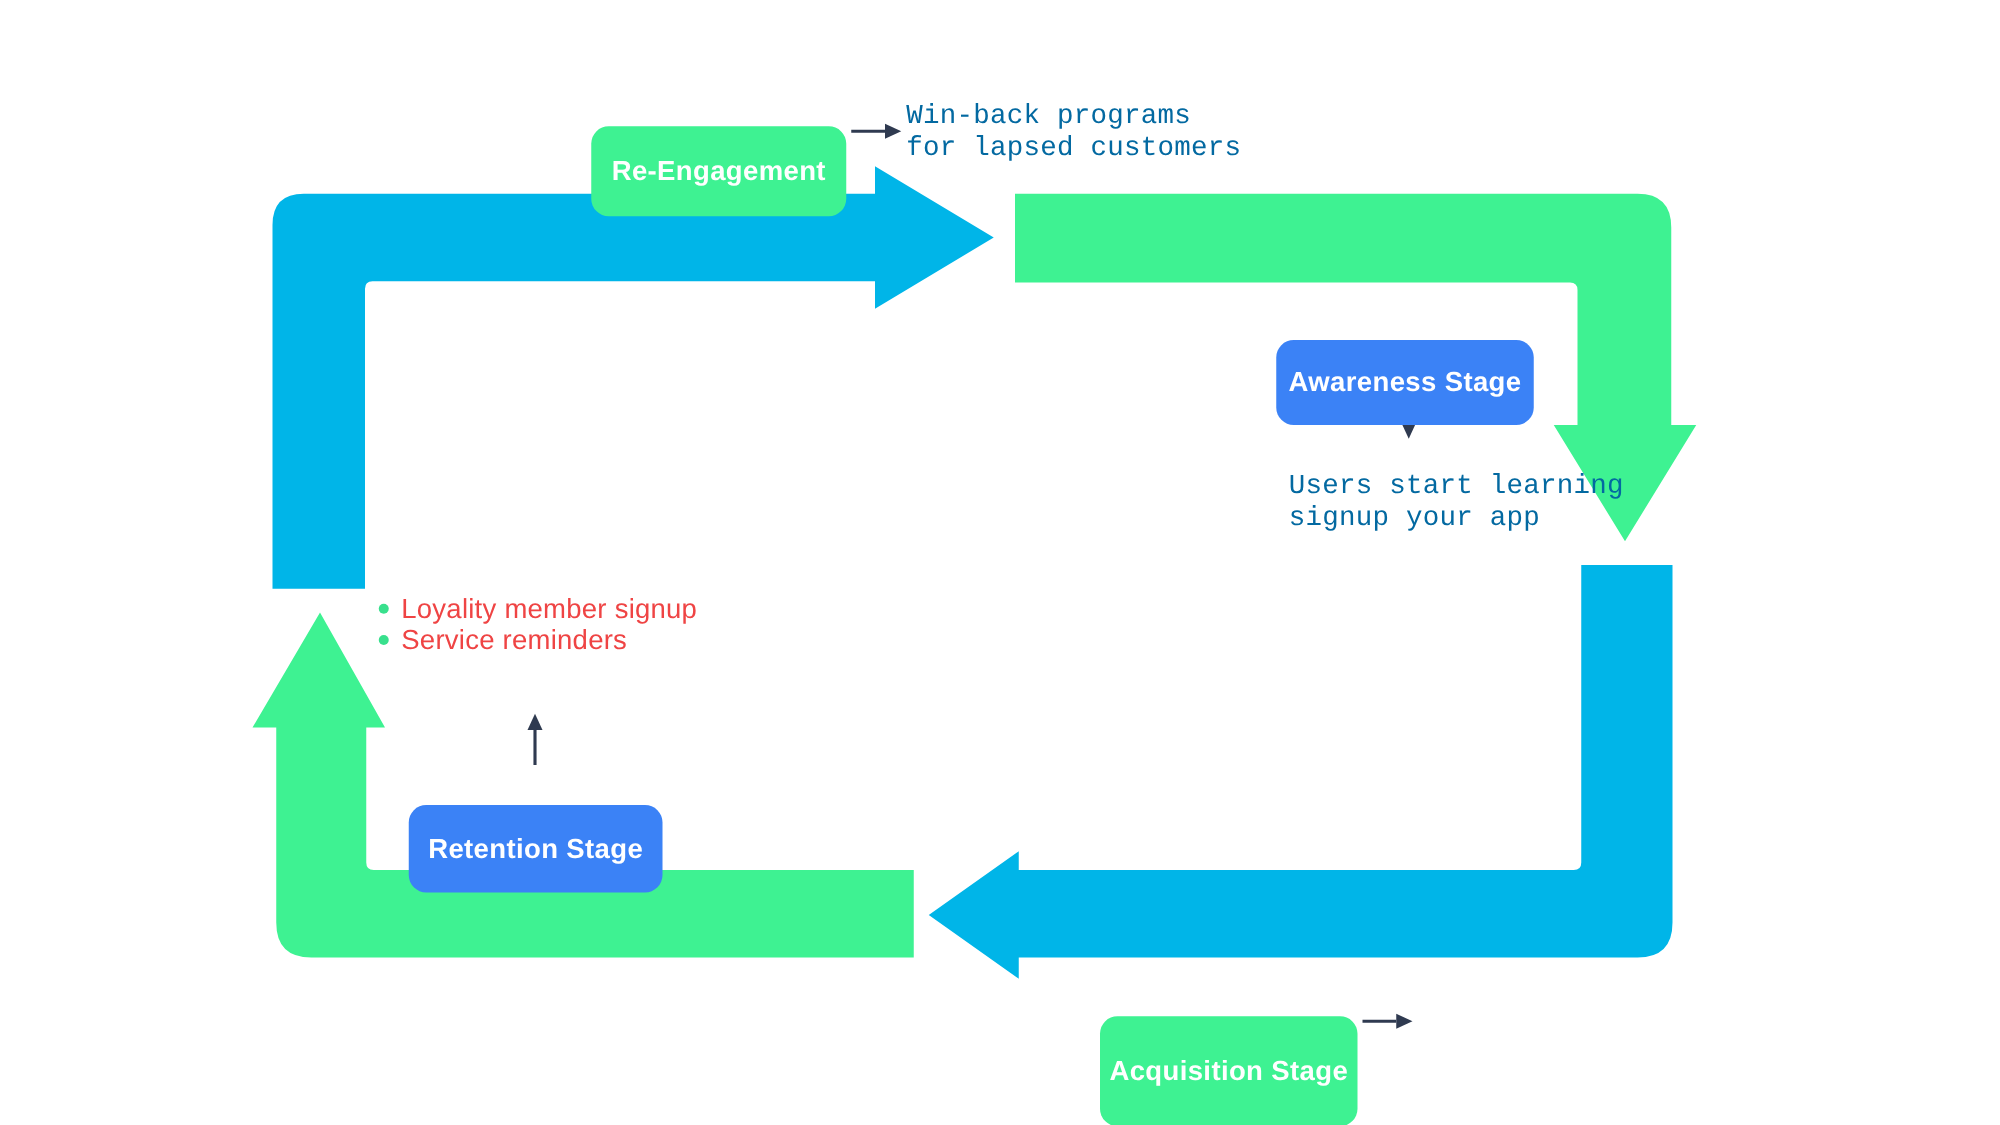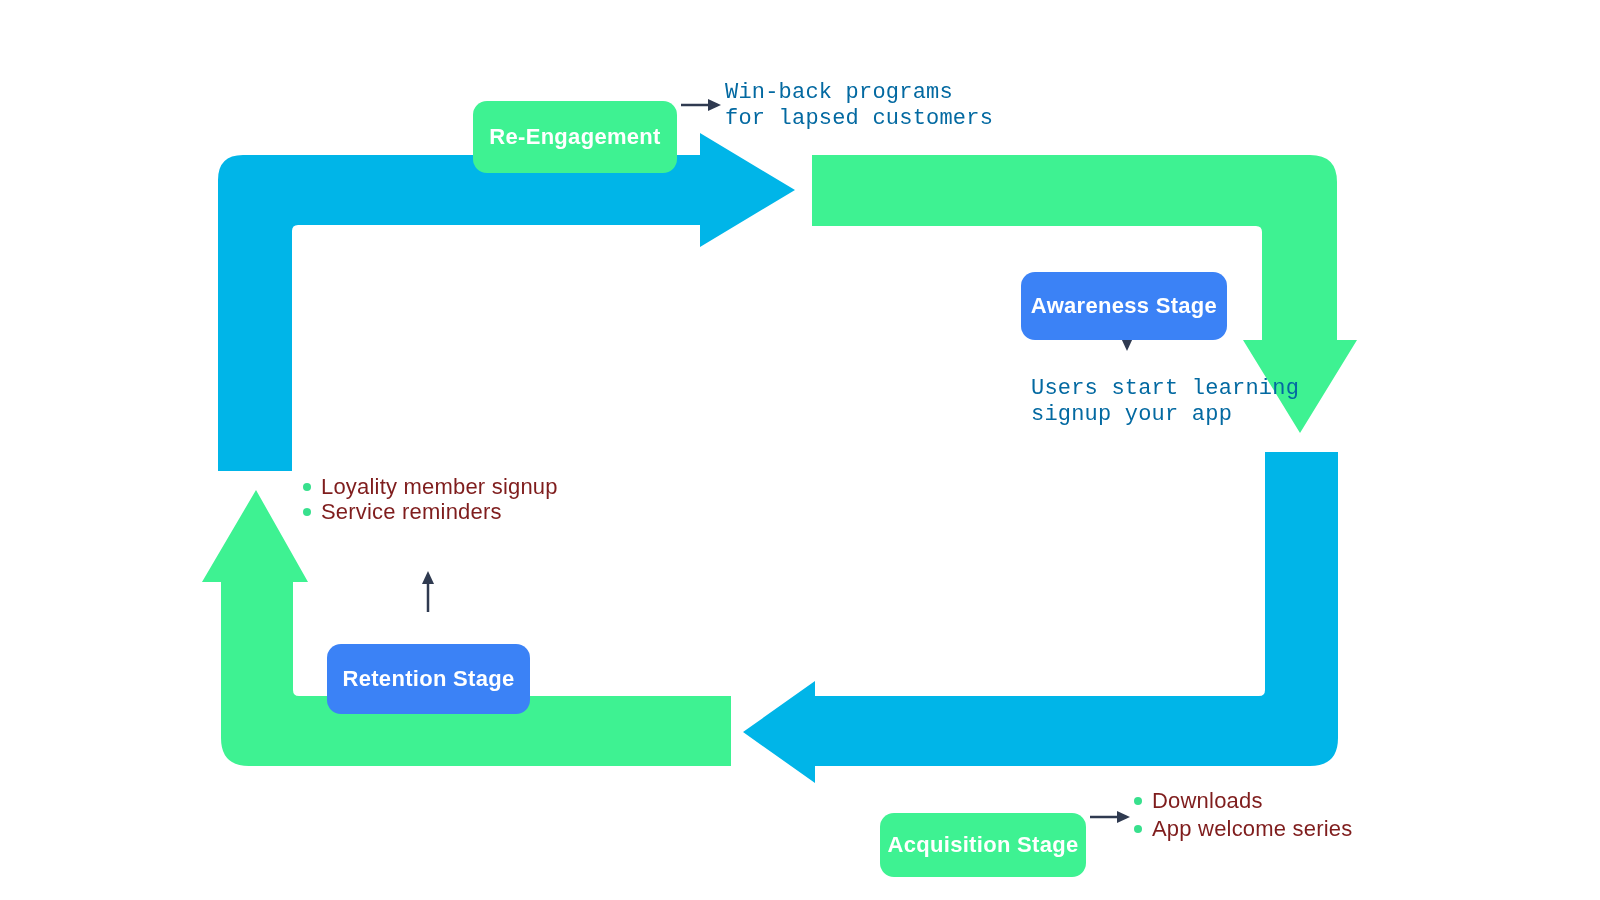--- a/index.html
+++ b/index.html
@@ -12,28 +12,28 @@
   .connector-head { fill:#2f3a50; stroke:none; }
 
   .stage { position:absolute; display:flex; align-items:center; justify-content:center;
            color:#ffffff; font-weight:bold; font-size:22px; letter-spacing:0.3px;
            border-radius:14px; text-align:center;margin-top:32px; }
   .stage-green { background:#3ef292; }
   .stage-blue  { background:#3b82f6; }
   #stage-re-engagement { left:473px; top:69px;  width:204px; height:72px; }
   #stage-awareness     { left:1021px; top:240px; width:206px; height:68px; }
   #stage-retention     { left:327px; top:612px; width:203px; height:70px; }
-  #stage-acquisition   { left:880px; top:781px; width:206px; height:64px; }
+  #stage-acquisition   { left:880px; top:781px; width:206px; height:88px; }
 
   .note { position:absolute; font-size:22px; color:#0369a1; line-height:26px;
           letter-spacing:0.2px; white-space:nowrap;font-family:Liberation Mono, monospace; }
   #note-winback { left:725px; top:80px; }
   #note-users   { left:1031px; top:376px; }
 
-  .bullets { position:absolute; font-size:22px; color:#7f1d1d; letter-spacing:0.2px; }
+  .bullets { position:absolute; font-size:22px; color:#ef4444; letter-spacing:0.2px; }
   #bullets-retention   { left:303px; top:474px; }
   #bullets-retention .bullet-row { line-height:25px; }
   #bullets-acquisition { left:1134px; top:787px; }
   #bullets-acquisition .bullet-row { line-height:28px; }
   .bullet-row { display:flex; align-items:center; white-space:nowrap; }
   .bullet-dot { width:8px; height:8px; border-radius:50%; background:#38e08d;
                 margin-right:10px; flex:0 0 auto; }
 </style>
 </head>
 <body>
@@ -87,24 +87,14 @@
     <div class="bullet-row">
       <span class="bullet-dot"></span>
       <span>Loyality member signup</span>
     </div>
     <div class="bullet-row">
       <span class="bullet-dot"></span>
       <span>Service reminders</span>
     </div>
   </div>
 
-  <div id="bullets-acquisition" class="bullets">
-    <div class="bullet-row">
-      <span class="bullet-dot"></span>
-      <span>Downloads</span>
-    </div>
-    <div class="bullet-row">
-      <span class="bullet-dot"></span>
-      <span>App welcome series</span>
-    </div>
-  </div>
 
 </div>
 
 </body></html>

